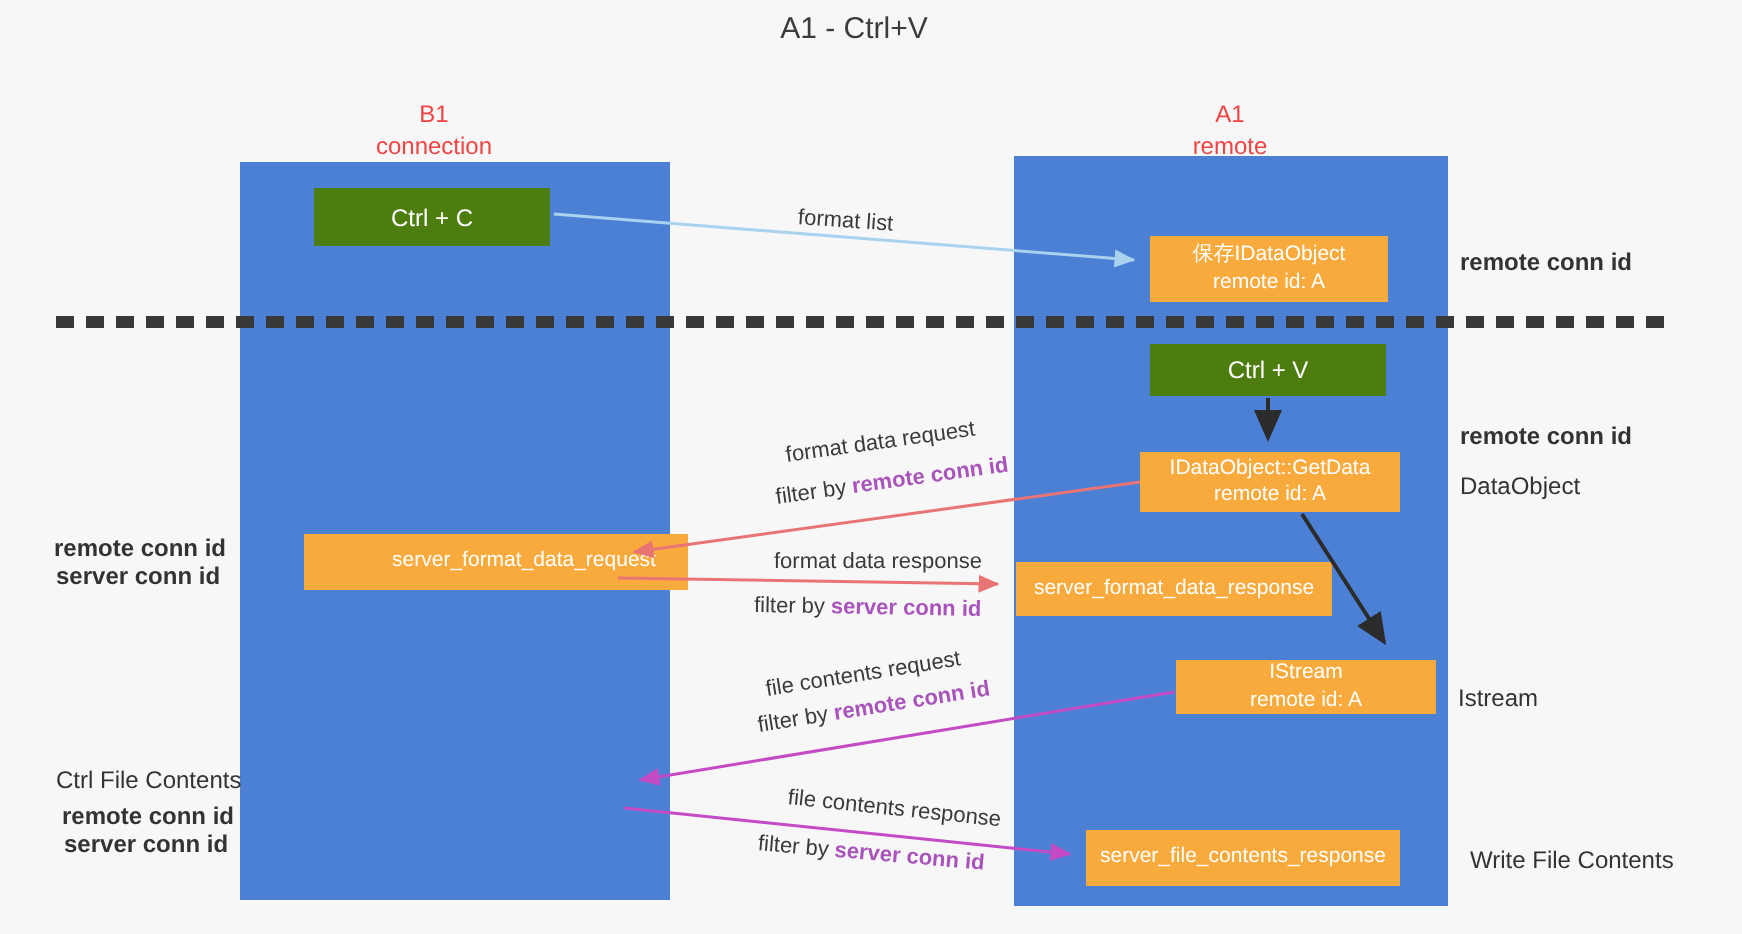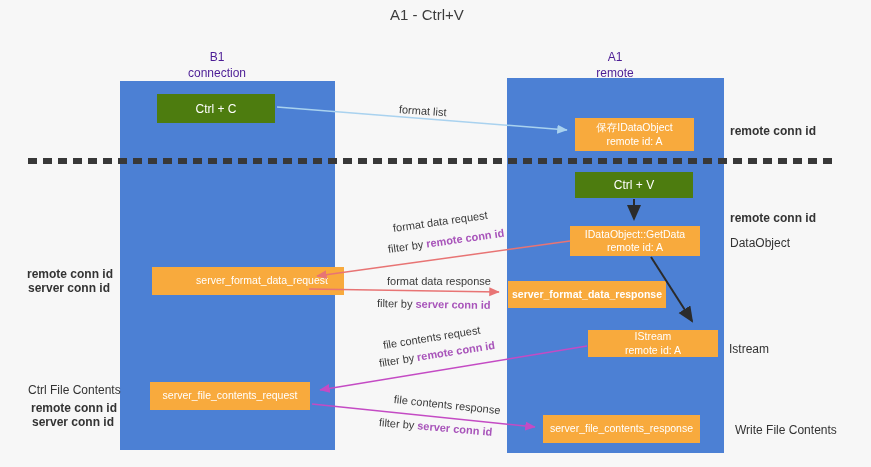--- a/index.html
+++ b/index.html
@@ -3,21 +3,21 @@
 <meta charset="utf-8">
 <style>
   html,body{margin:0;padding:0;}
   #canvas{
     position:relative;width:871px;height:467px;background:#f7f7f7;
     font-family:"Liberation Sans",sans-serif;overflow:hidden;
   }
   .title{position:absolute;left:287px;top:5px;width:280px;text-align:center;
     font-size:15px;color:#3c3c3c;line-height:1.35;}
   .lane-header{position:absolute;width:200px;text-align:center;font-size:12px;
-    color:#4c1d95;line-height:1.3;}
+    color:#ef4444;line-height:1.3;}
   .lane{position:absolute;background:#4c80d4;}
   .separator{position:absolute;left:28px;top:158px;width:807px;height:6px;
     background:repeating-linear-gradient(to right,#383838 0 9px,transparent 9px 15px);}
   .node{position:absolute;display:flex;flex-direction:column;align-items:center;
     justify-content:center;color:#ffffff;text-align:center;white-space:nowrap;}
   .green{background:#4d7c0f;font-size:12px;}
   .orange{background:#f8aa3d;font-size:10.5px;line-height:1.25;}
   .elabel{position:absolute;font-size:11px;color:#3a3a3a;white-space:nowrap;
     transform-origin:0 50%;}
   .fb{margin-right:3px;}
@@ -65,32 +65,29 @@
 
   <div class="node orange" style="left:570px;top:226px;width:130px;height:30px;">
     <span>IDataObject::GetData</span>
     <span>remote id: A</span>
   </div>
 
   <div class="node orange" style="left:152px;top:267px;width:164px;height:28px;padding-left:28px;">
     <span>server_format_data_request</span>
   </div>
 
-  <div class="node orange" style="left:508px;top:281px;width:158px;height:27px;font-weight:bold;">
+  <div class="node orange" style="left:508px;top:281px;width:158px;height:27px;">
     <span>server_format_data_response</span>
   </div>
 
   <div class="node orange" style="left:588px;top:330px;width:130px;height:27px;">
     <span>IStream</span>
     <span>remote id: A</span>
   </div>
 
-  <div class="node orange" style="left:150px;top:382px;width:160px;height:28px;">
-    <span>server_file_contents_request</span>
-  </div>
 
   <div class="node orange" style="left:543px;top:415px;width:157px;height:28px;">
     <span>server_file_contents_response</span>
   </div>
 
   <div class="elabel" style="left:399px;top:103px;transform:rotate(4deg);">format list</div>
 
   <div class="elabel" style="left:393px;top:222px;transform:rotate(-8deg);">format data request</div>
   <div class="elabel" style="left:388px;top:243px;transform:rotate(-8deg);">
     <span class="fb">filter by</span><span class="purple">remote conn id</span>

